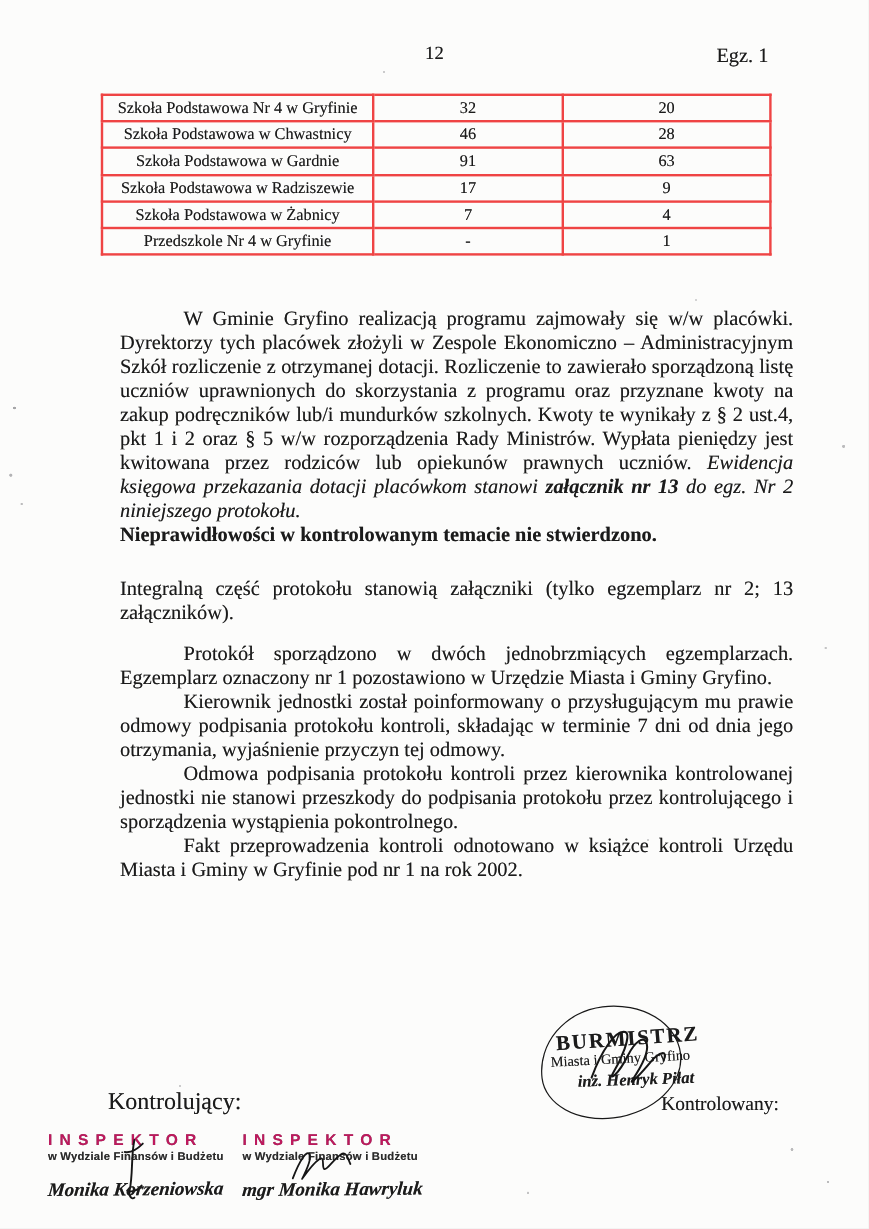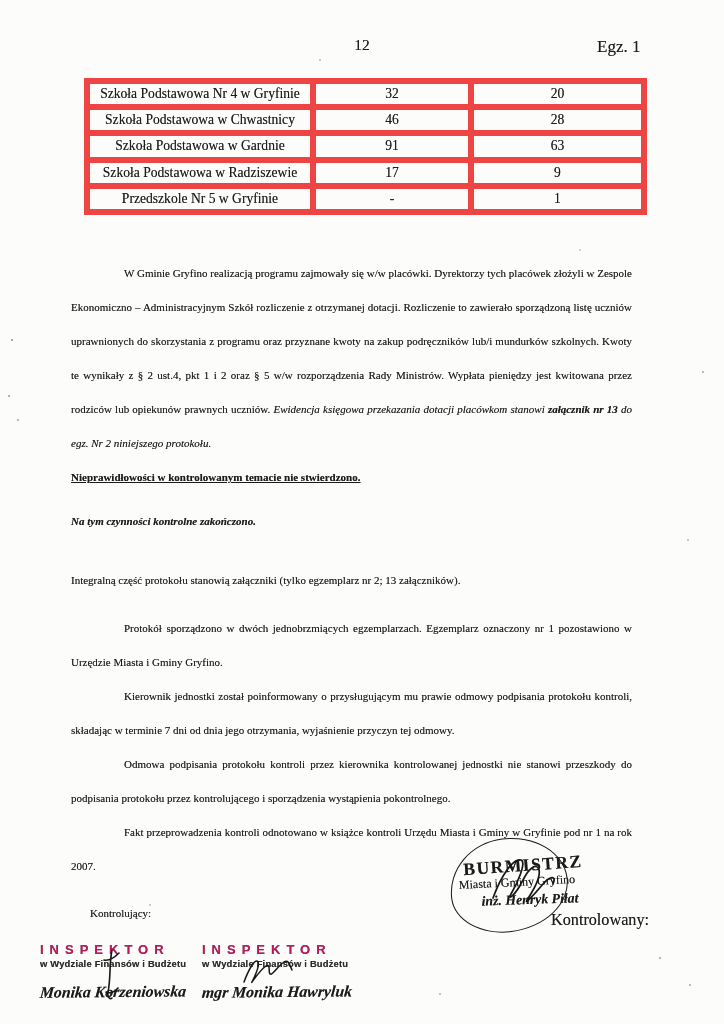--- a/index.html
+++ b/index.html
@@ -35,42 +35,42 @@
   
   .page-num{top:36px;left:0;width:724px;text-align:center;font-size:15.5px;}
   .copy-num{top:37px;left:597px;font-size:17px;}
 
   
   table.alloc{
     position:absolute;left:84px;top:78px;width:557px;
     border-collapse:collapse;font-size:13.6px;table-layout:fixed;
   }
   table.alloc td{
-    border:6px solid #ef4444;height:20.2px;text-align:center;
+    border:2px solid #ef4444;height:20.2px;text-align:center;
     padding:0 4px;overflow:hidden;white-space:nowrap;
   }
 
   
   .body-text{
-    left:71px;top:256px;width:561px;
-    font-size:11px;line-height:34px;text-align:justify;
+    left:100px;top:256px;width:561px;
+    font-size:17px;line-height:20px;text-align:justify;
   }
   .body-text p{margin:0;}
   .indent{text-indent:53px;}
-  .b{font-weight:bold;text-decoration:underline;}
+  .b{font-weight:bold;}
   .i{font-style:italic;}
   .bi{font-weight:bold;font-style:italic;}
   .u{}
   .mt-sm{margin-top:10px !important;}
   .mt-md{margin-top:25px !important;}
   .mt-p{margin-top:14px !important;}
 
   
   .place-date{left:90px;top:881px;font-size:16.2px;}
-  .controller{left:90px;top:907px;font-size:11px;}
+  .controller{left:90px;top:907px;font-size:20px;}
   .controlled{left:551px;top:911px;font-size:16.2px;}
 
   
   .mayor-stamp{left:435px;top:826px;width:175px;height:116px;}
   .mayor-oval{
     position:absolute;left:15px;top:12px;width:116px;height:92px;
     border:1.7px solid #181818;
     border-radius:49% 51% 53% 47% / 57% 50% 50% 43%;
     transform:rotate(-7deg);
   }
@@ -138,36 +138,40 @@
         <td>Szkoła Podstawowa w Gardnie</td>
         <td>91</td>
         <td>63</td>
       </tr>
       <tr>
         <td>Szkoła Podstawowa w Radziszewie</td>
         <td>17</td>
         <td>9</td>
       </tr>
       <tr>
-        <td>Przedszkole Nr 5 w Gryfinie</td>
+        <td>Szkoła Podstawowa w Żabnicy</td>
+        <td>7</td>
+        <td>4</td>
+      </tr>
+      <tr>
+        <td>Przedszkole Nr 4 w Gryfinie</td>
         <td>-</td>
         <td>1</td>
       </tr>
     </tbody>
   </table>
 
   <div class="abs body-text">
     <p class="indent"><span>W Gminie Gryfino realizacją programu zajmowały się w/w placówki. Dyrektorzy tych placówek złożyli w Zespole Ekonomiczno – Administracyjnym Szkół rozliczenie z otrzymanej dotacji. Rozliczenie to zawierało sporządzoną listę uczniów uprawnionych do skorzystania z programu oraz przyznane kwoty na zakup podręczników lub/i mundurków szkolnych. Kwoty te wynikały z § 2 ust.4, pkt 1 i 2 oraz § 5 w/w rozporządzenia Rady Ministrów. Wypłata pieniędzy jest kwitowana przez rodziców lub opiekunów prawnych uczniów. </span><span class="i">Ewidencja księgowa przekazania dotacji placówkom stanowi </span><span class="bi">załącznik nr 13</span><span class="i"> do egz. Nr 2 niniejszego protokołu.</span></p>
     <p class="b">Nieprawidłowości w kontrolowanym temacie nie stwierdzono.</p>
-    <p class="bi mt-sm">Na tym czynności kontrolne zakończono.</p>
     <p class="u mt-md">Integralną część protokołu stanowią załączniki (tylko egzemplarz nr 2; 13 załączników).</p>
     <p class="indent mt-p">Protokół sporządzono w dwóch jednobrzmiących egzemplarzach. Egzemplarz oznaczony nr 1 pozostawiono w Urzędzie Miasta i Gminy Gryfino.</p>
     <p class="indent">Kierownik jednostki został poinformowany o przysługującym mu prawie odmowy podpisania protokołu kontroli, składając w terminie 7 dni od dnia jego otrzymania, wyjaśnienie przyczyn tej odmowy.</p>
     <p class="indent">Odmowa podpisania protokołu kontroli przez kierownika kontrolowanej jednostki nie stanowi przeszkody do podpisania protokołu przez kontrolującego i sporządzenia wystąpienia pokontrolnego.</p>
-    <p class="indent">Fakt przeprowadzenia kontroli odnotowano w książce kontroli Urzędu Miasta i Gminy w Gryfinie pod nr 1 na rok 2007.</p>
+    <p class="indent">Fakt przeprowadzenia kontroli odnotowano w książce kontroli Urzędu Miasta i Gminy w Gryfinie pod nr 1 na rok 2002.</p>
   </div>
 
   <div class="abs mayor-stamp">
     <div class="mayor-oval"></div>
     <div class="mayor-title">BURMISTRZ</div>
     <div class="mayor-sub">Miasta i Gminy Gryfino</div>
     <div class="mayor-name">inż. Henryk Piłat</div>
     <svg class="mayor-scrawl" width="80" height="66" viewBox="0 0 80 66">
       <path d="M6,52 C14,30 26,12 34,14 C40,16 30,38 24,48 C20,55 28,50 36,34 C42,22 50,16 52,24 C54,32 44,48 40,54 C37,59 46,50 56,38 C62,31 70,28 66,38" fill="none" stroke="#161616" stroke-width="1.7" stroke-linecap="round"></path>
     </svg>

